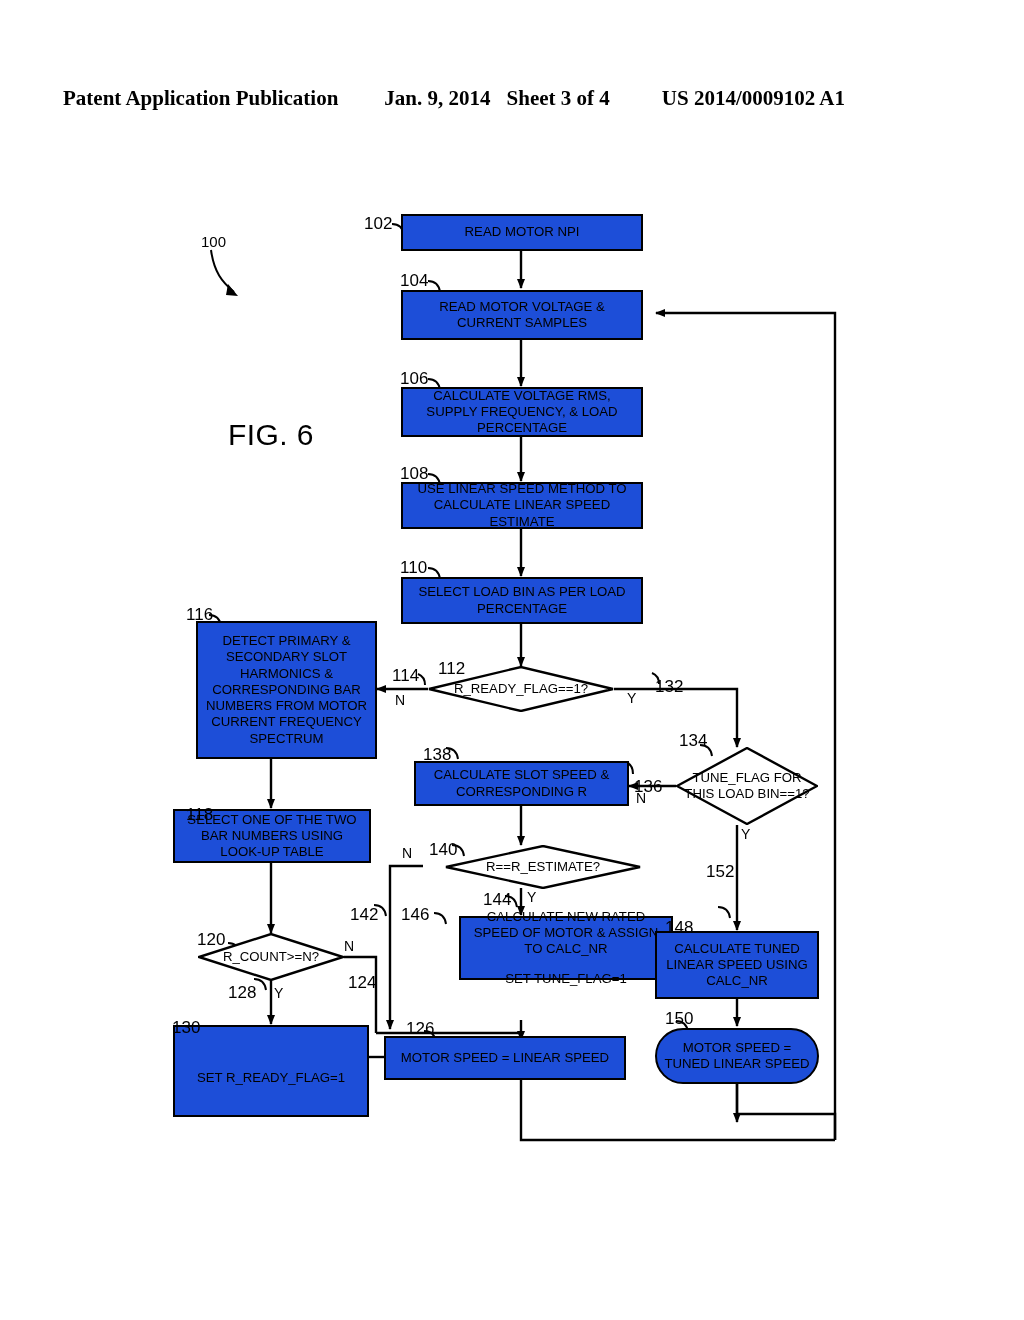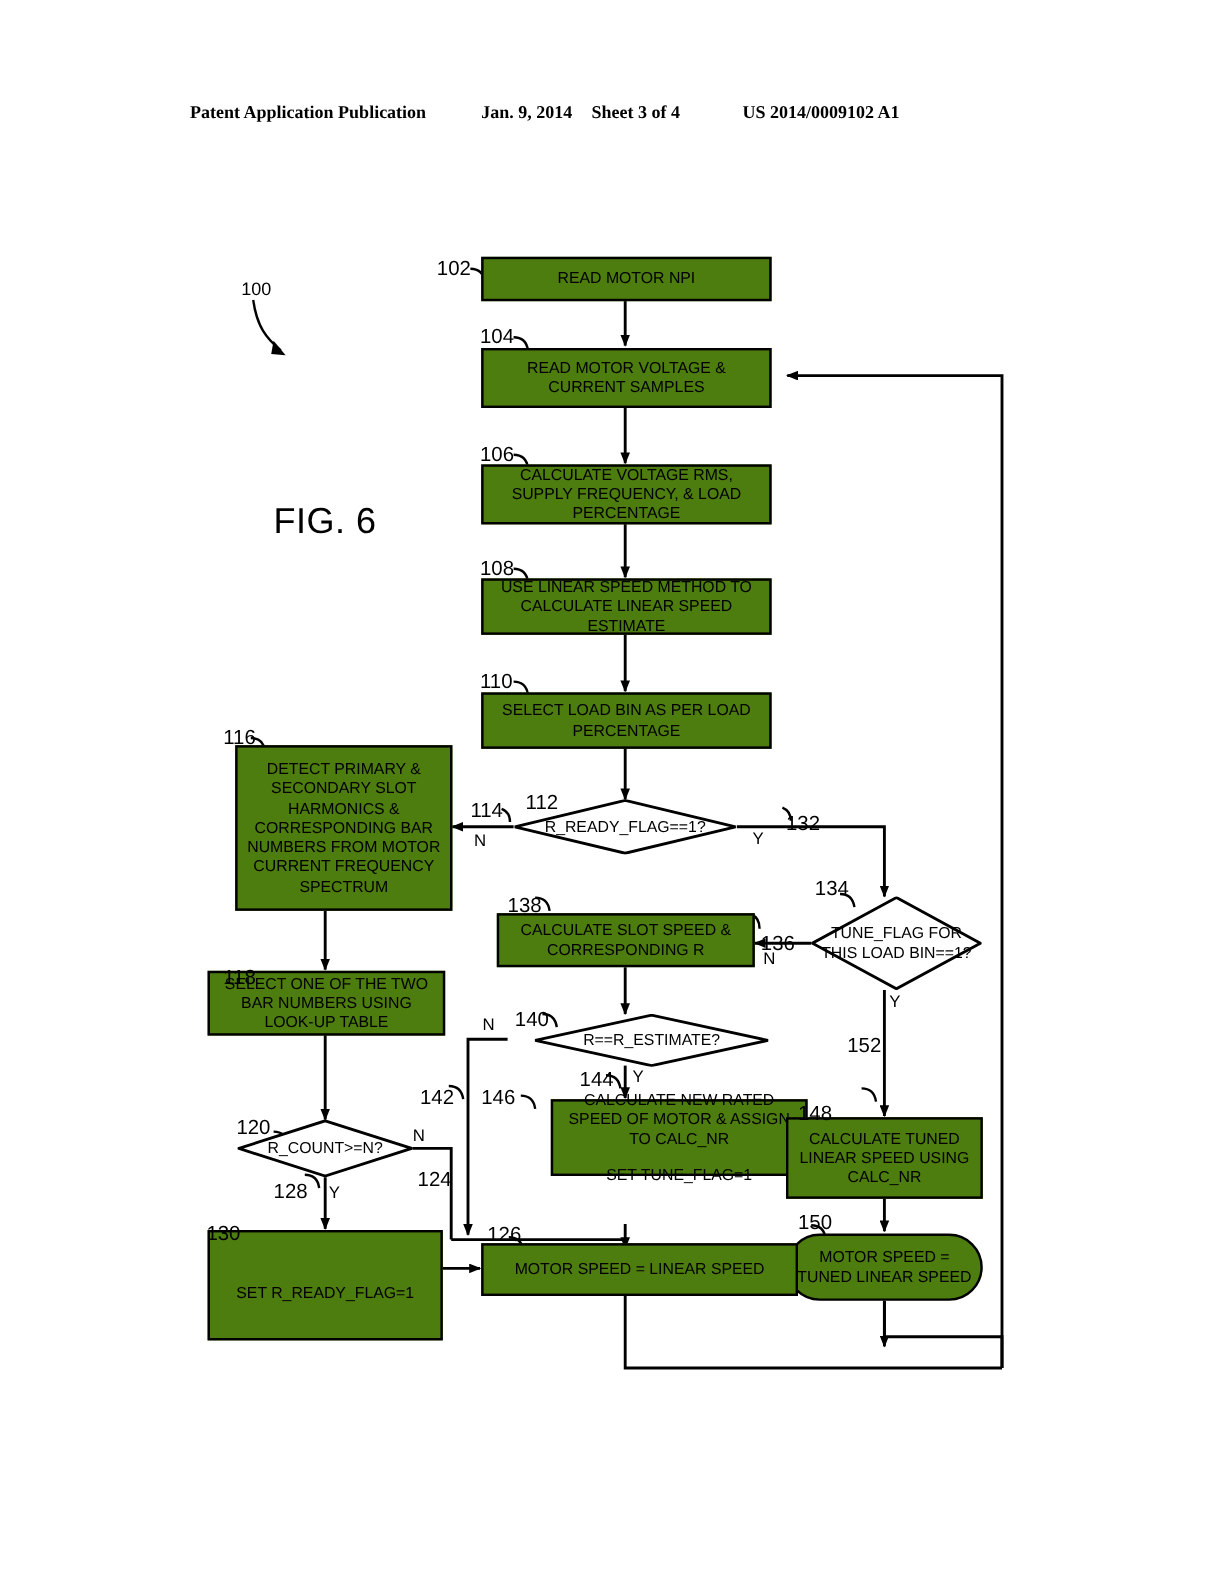--- a/index.html
+++ b/index.html
@@ -2,36 +2,36 @@
 <html><head>
 <meta charset="utf-8">
 <style>
   html,body{margin:0;padding:0;background:#fff;}
   body{width:1024px;height:1320px;position:relative;
        font-family:"Liberation Sans",sans-serif;color:#000;}
 
   
   #hdr{position:absolute;left:0;top:86px;width:908px;
        display:flex;justify-content:center;align-items:baseline;
-       font-family:"Liberation Serif",serif;font-weight:bold;font-size:15px;}
+       font-family:"Liberation Serif",serif;font-weight:bold;font-size:21px;}
   #hdr .h-pub{margin-right:46px;}
   #hdr .h-date{margin-right:16px;}
   #hdr .h-sheet{margin-right:52px;}
 
   
   #figlabel{position:absolute;left:228px;top:418px;font-size:30px;
             letter-spacing:.4px;}
   #ref100{position:absolute;left:201px;top:233px;font-size:15px;}
 
   
   #wires{position:absolute;left:0;top:0;width:1024px;height:1320px;}
 
   
   .node{position:absolute;box-sizing:border-box;border:2.2px solid #000;
-        background:#4d7c0f;display:flex;flex-direction:column;
+        background:#1d4ed8;display:flex;flex-direction:column;
         align-items:center;justify-content:center;text-align:center;
         font-size:13.2px;line-height:16.2px;padding:3px 5px;}
   .node .l2{margin-top:14px;}
 
   .diamond{position:absolute;display:flex;align-items:center;
            justify-content:center;text-align:center;}
   .diamond .dtxt{position:relative;z-index:2;font-size:13.2px;
                  line-height:16px;}
   .diamond svg{position:absolute;left:0;top:0;}
 
@@ -242,16 +242,16 @@
 <div class="node" style="left:655px;top:931px;width:164px;height:68px;">
   <span>CALCULATE TUNED LINEAR SPEED USING CALC_NR</span>
 </div>
 <div class="ref" style="left:665px;top:918px;">148</div>
 
 <div class="node" style="left:655px;top:1028px;width:164px;height:56px;border-radius:28px;">
   <span>MOTOR SPEED = TUNED LINEAR SPEED</span>
 </div>
 <div class="ref" style="left:665px;top:1009px;">150</div>
 
-<div class="node" style="left:401px;top:1036px;width:264px;height:44px;">
+<div class="node" style="left:384px;top:1036px;width:242px;height:44px;">
   <span>MOTOR SPEED = LINEAR SPEED</span>
 </div>
 <div class="ref" style="left:406px;top:1019px;">126</div>
 
 </body></html>

